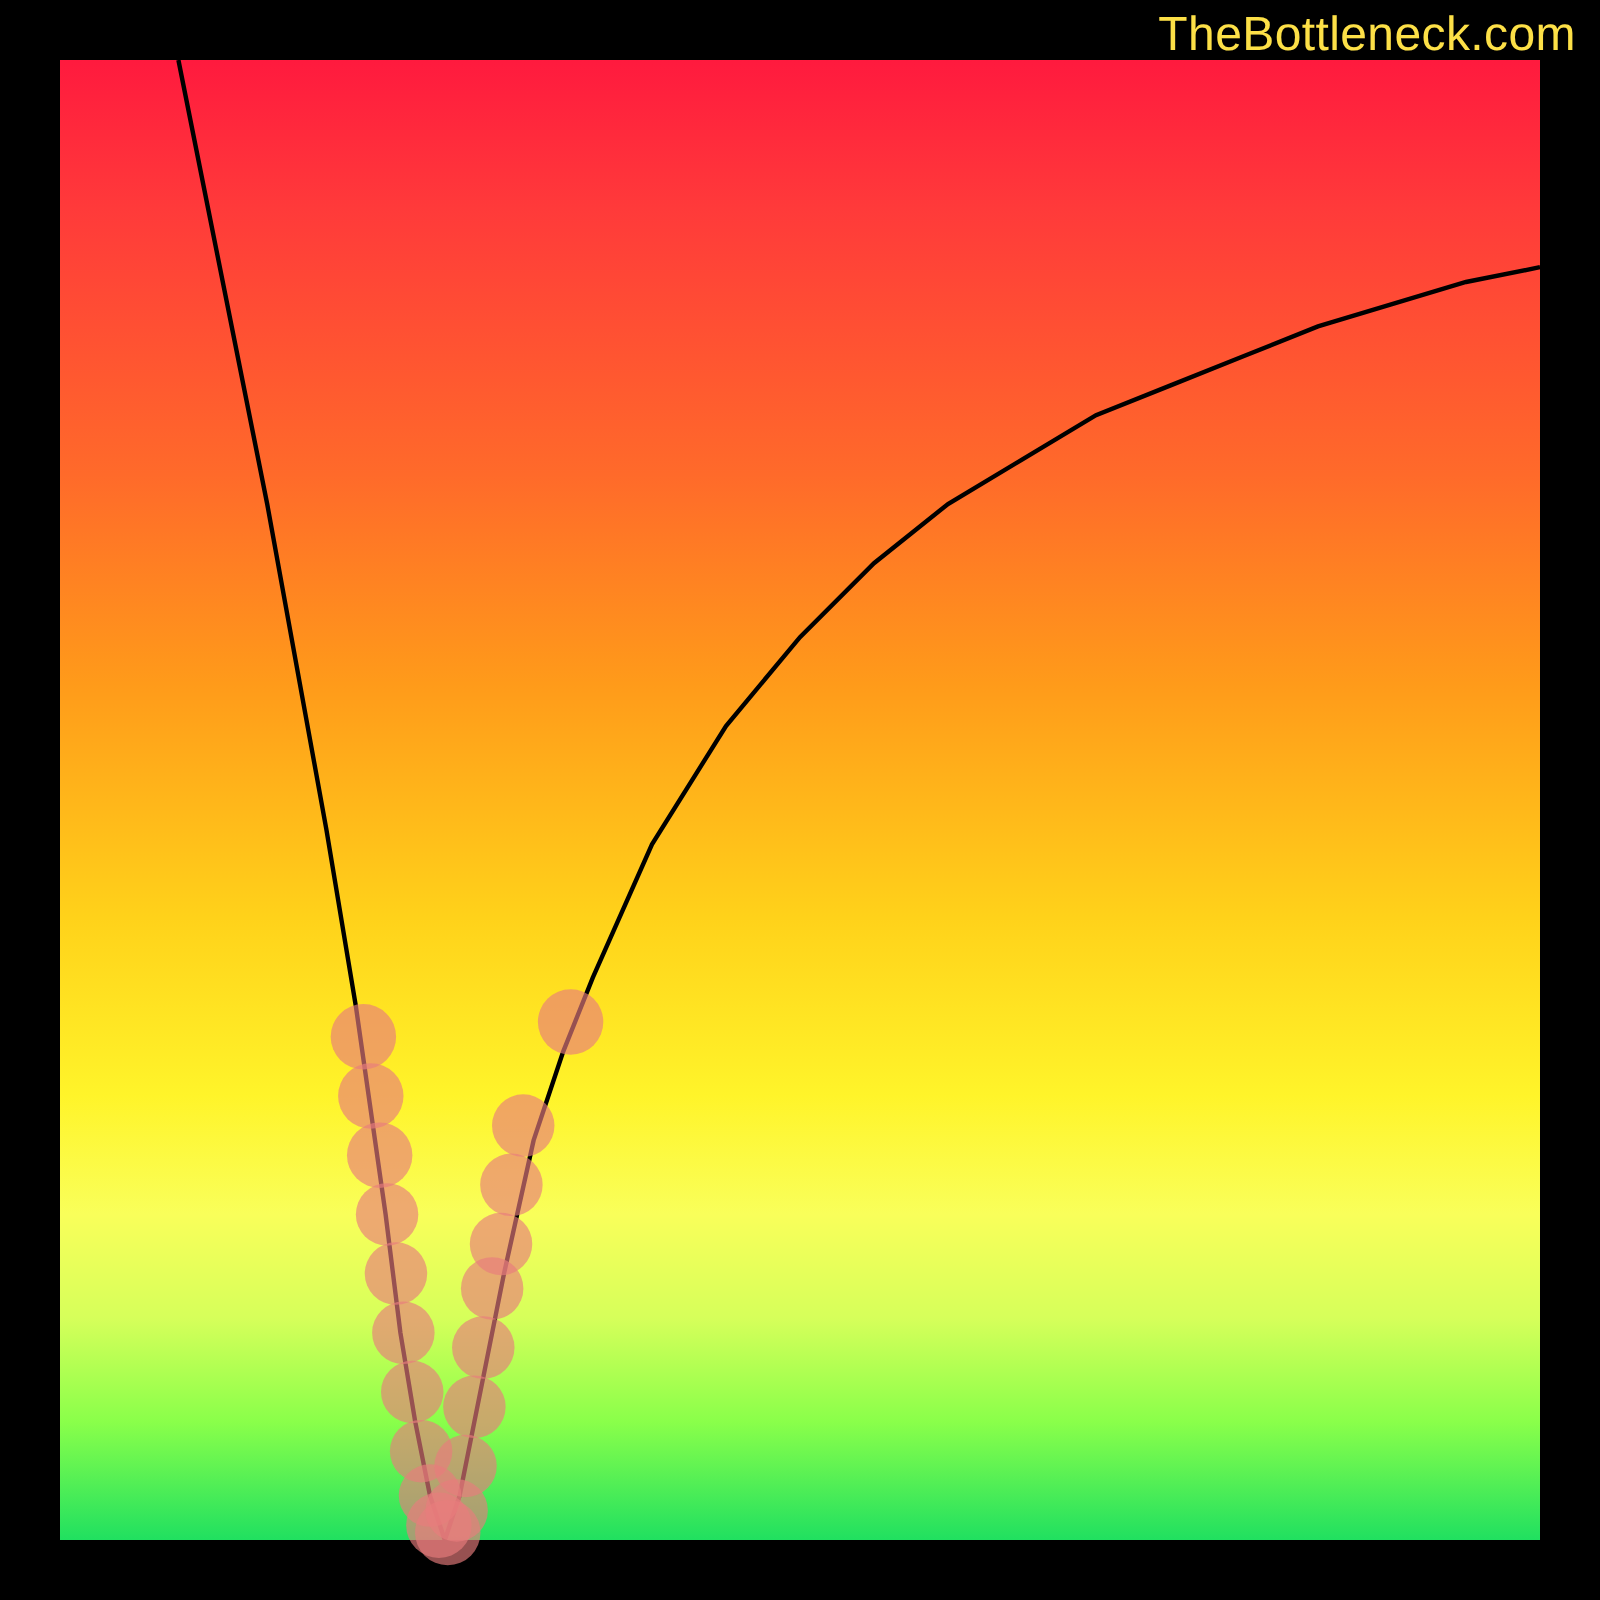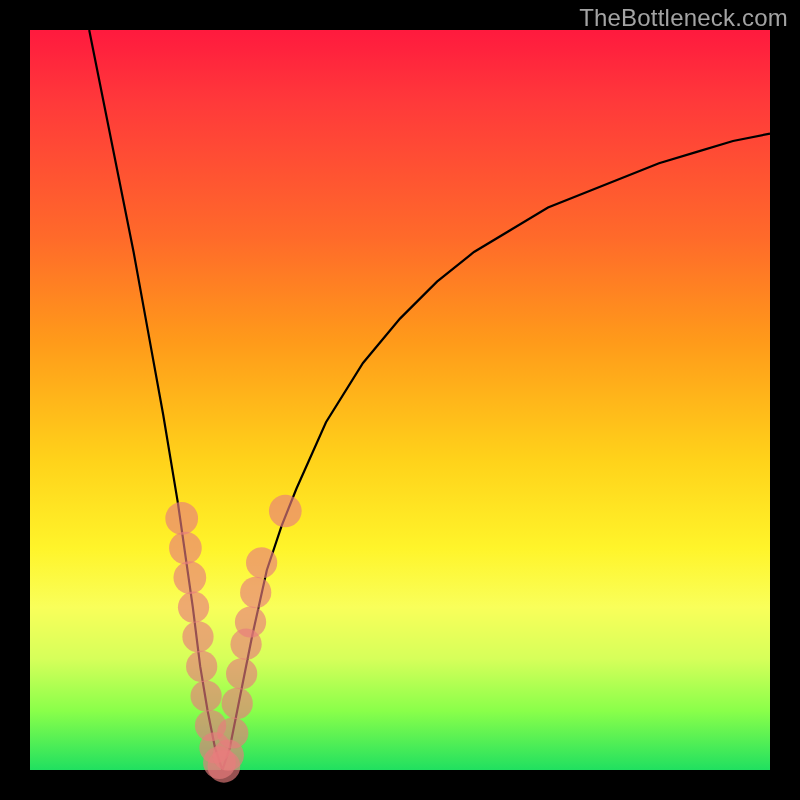--- a/index.html
+++ b/index.html
@@ -34,21 +34,21 @@
       #f9ff5a 78%,
       #d6ff5a 85%,
       #8aff4a 92%,
       #20e060 100%
     );
   }
   .watermark {
     position: absolute;
     top: 4px;
     right: 12px;
-    color: #a3a3a3;
+    color: #fde047;
     font-size: 24px;
     font-weight: 500;
     letter-spacing: 0.2px;
     user-select: none;
   }
   svg.curve {
     position: absolute;
     left: 0;
     top: 0;
     width: 740px;

